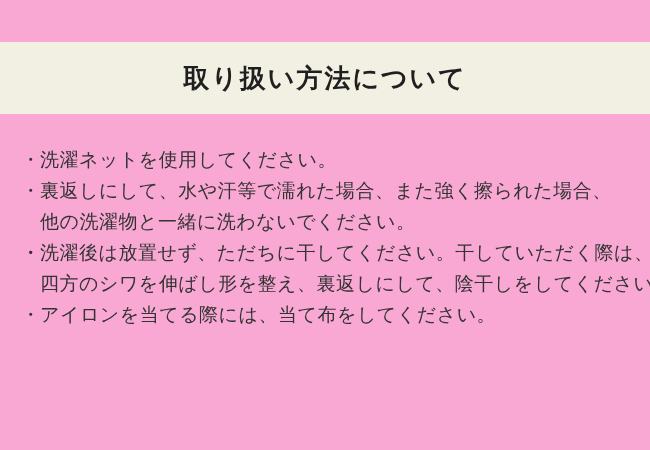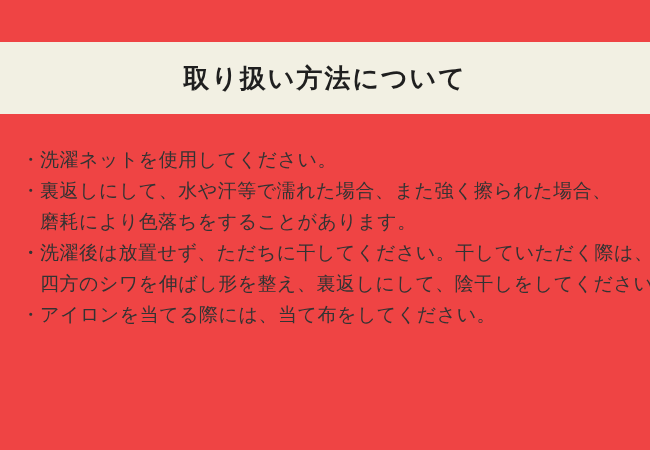--- a/index.html
+++ b/index.html
@@ -4,21 +4,21 @@
 <style>
   html, body {
     margin: 0;
     padding: 0;
     background: #ffffff;
   }
   .page {
     position: relative;
     width: 650px;
     height: 450px;
-    background: #ef4444;
+    background: #f9a8d4;
     overflow: hidden;
     font-family: "Liberation Sans", "DejaVu Sans", sans-serif;
   }
   .header {
     position: absolute;
     top: 42px;
     left: 0;
     width: 650px;
     height: 72px;
     background: #f2f0e3;
@@ -67,21 +67,21 @@
   </header>
 
   <main class="content">
 
     <div class="item">
       <div class="line"><span class="bullet">・</span><span>洗濯ネットを使用してください。</span></div>
     </div>
 
     <div class="item">
       <div class="line"><span class="bullet">・</span><span>裏返しにして、水や汗等で濡れた場合、また強く擦られた場合、</span></div>
-      <div class="line"><span>磨耗により色落ちをすることがあります。</span></div>
+      <div class="line"><span>他の洗濯物と一緒に洗わないでください。</span></div>
     </div>
 
     <div class="item">
       <div class="line"><span class="bullet">・</span></div>
     </div>
 
     <div class="item">
       <div class="line"><span class="bullet">・</span><span>洗濯後は放置せず、ただちに干してください。干していただく際は、</span></div>
       <div class="line"><span>四方のシワを伸ばし形を整え、裏返しにして、陰干しをしてください。</span></div>
     </div>

